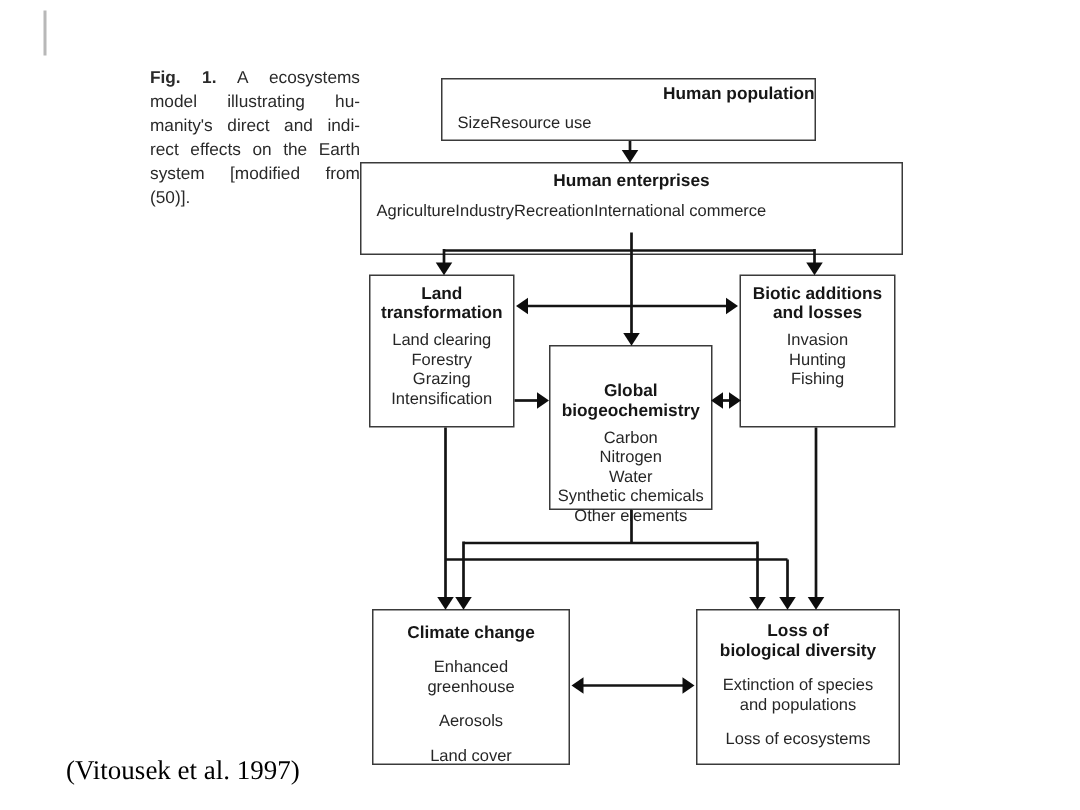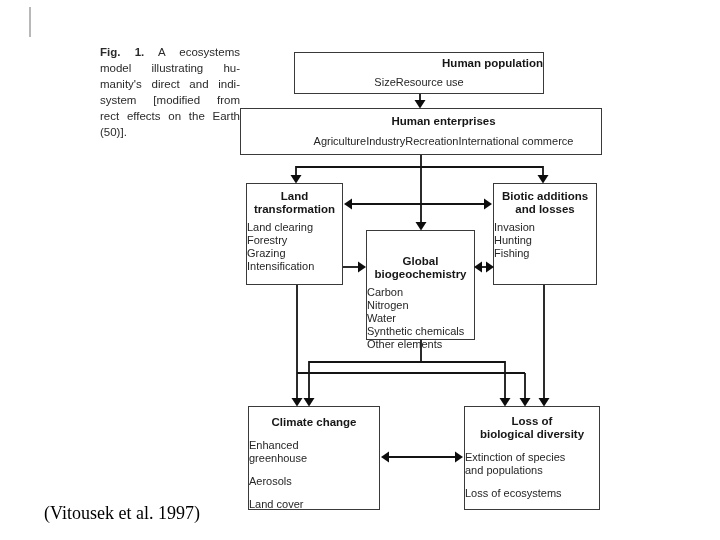--- a/index.html
+++ b/index.html
@@ -39,28 +39,29 @@
   }
   .box-title {
     font-weight: bold;
     text-align: center;
     font-size: 11.5px;
     line-height: 13px;
     white-space: pre-line;
     color: #161616;
   }
   .box-item {
+    text-align: center;
     font-size: 11px;
     line-height: 13px;
     white-space: pre-line;
     color: #262626;
   }
   .hrow {
     display: flex;
-    justify-content: center;
+    justify-content: flex-start;
     padding: 0 10px;
     font-size: 11px;
     color: #262626;
   }
   .stack { margin-top: 5px; }
   .stack .box-item { margin-top: 0; }
   .gap-items .box-item { margin-top: 10px; }
   
   .arrows {
     position: absolute;
@@ -82,34 +83,34 @@
 <body>
 
 <div class="stage">
 
   <div class="edge-artifact"></div>
 
   <div class="caption">
     <div class="cap-line"><span class="cap-label">Fig. 1.</span> <span>A ecosystems</span></div>
     <div class="cap-line">model illustrating hu-</div>
     <div class="cap-line">manity's direct and indi-</div>
+    <div class="cap-line">rect effects on the Earth</div>
     <div class="cap-line">system [modified from</div>
-    <div class="cap-line">rect effects on the Earth</div>
     <div class="cap-line last">(50)].</div>
   </div>
 
   <div class="box" style="left:294px; top:52px; width:250px; height:42px;">
     <div class="box-title" style="margin-top:4px;text-align:right;">Human population</div>
     <div class="hrow" style="position:absolute; left:0; right:0; bottom:5px;">
       <span>Size</span>
       <span>Resource use</span>
     </div>
   </div>
 
-  <div class="box" style="left:240px; top:108px; width:362px; height:47px;padding-left:45px;">
+  <div class="box" style="left:240px; top:108px; width:362px; height:62px;">
     <div class="box-title" style="margin-top:6px;">Human enterprises</div>
     <div class="hrow" style="margin-top:7px;">
       <span>Agriculture</span>
       <span>Industry</span>
       <span>Recreation</span>
       <span>International commerce</span>
     </div>
   </div>
 
   <div class="box" style="left:246px; top:183px; width:97px; height:102px;">

